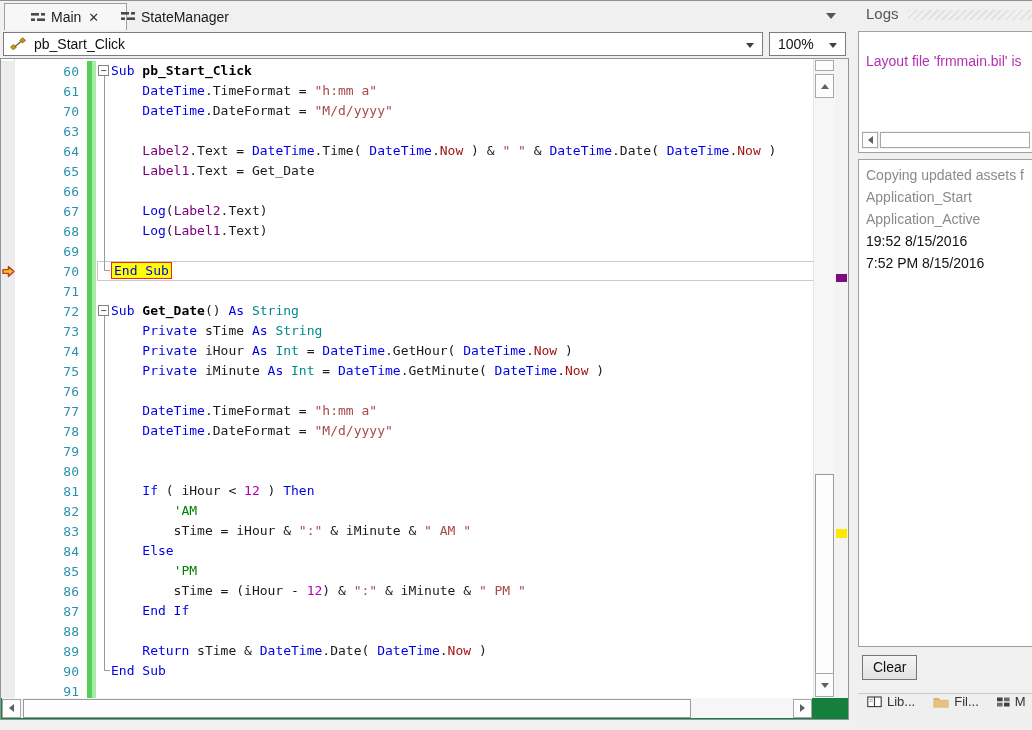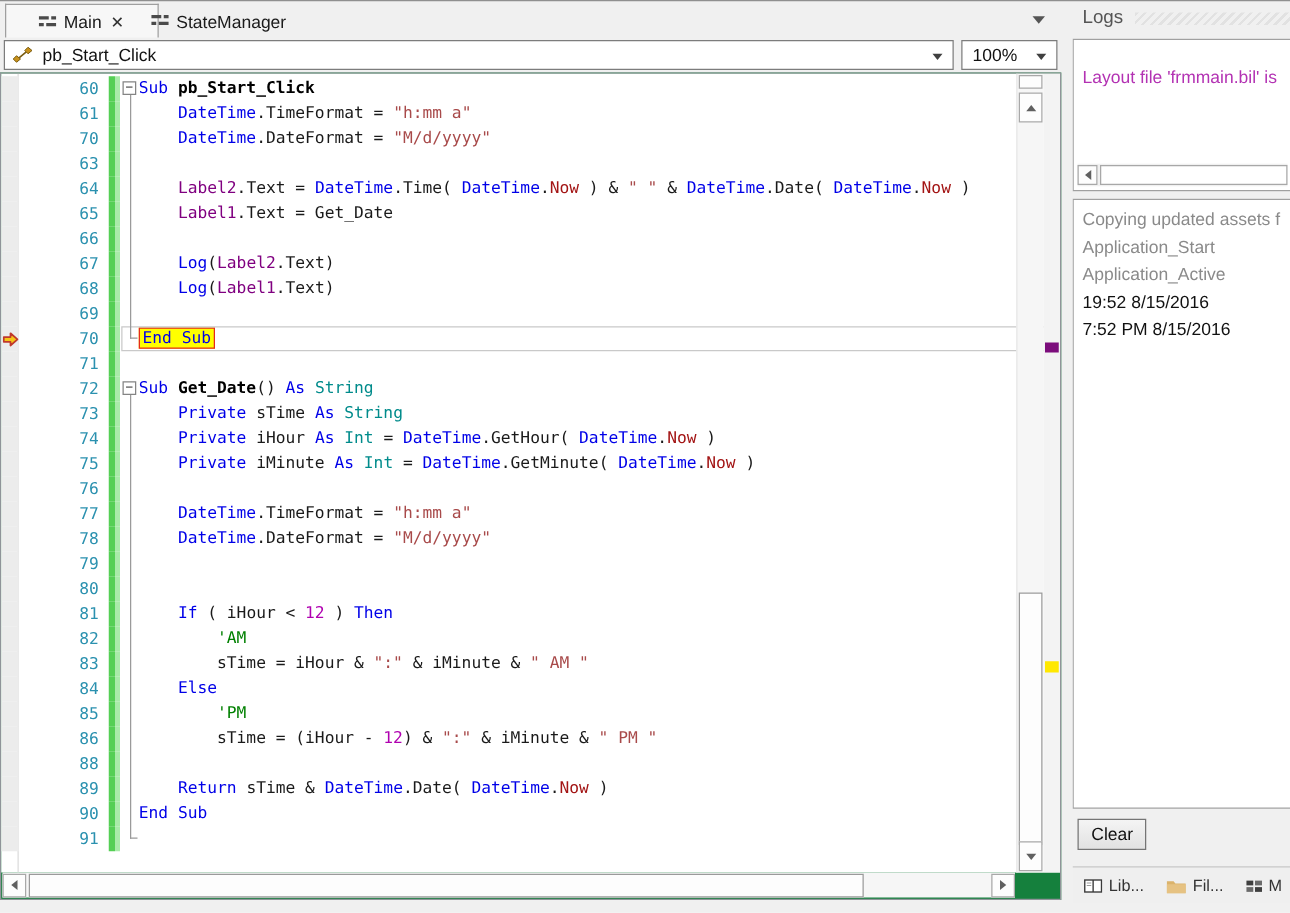--- a/index.html
+++ b/index.html
@@ -86,21 +86,21 @@
   #log-box1-text { padding:21px 0 0 7px; font-size:14px; color:#B332B3; white-space:nowrap; overflow:hidden; }
   #log-box1-scroll { position:absolute; left:3px; right:3px; bottom:3px; height:18px; display:flex; align-items:center; background:#f0f0f0; }
   #log-box1-scroll .sb-btn { width:16px; height:16px; flex:none; }
   #log-box1-thumb { flex:1; height:16px; margin-left:2px; background:#fff; border:1px solid #a8a8a8; }
   #log-box2 { top:158px; height:488px; padding:4px 0 0 7px; }
   .log-line { font-size:14px; line-height:22px; white-space:nowrap; color:#111; }
   .log-line.muted { color:#8a8a8a; }
   #clear-btn { position:absolute; left:4px; top:654px; padding:3px 10px 4px; font-size:14px; color:#111;
     background:linear-gradient(#f4f4f4,#e2e2e2); border:1px solid #757575;text-align:right; }
   #logs-bottom-tabs { position:absolute; left:0; right:0; top:692px; height:30px; background:#efefef;
-    border-top:1px solid #c8c8c8; display:flex; align-items:center; gap:18px; padding-left:9px; }
+    border-top:1px solid #c8c8c8; display:flex; align-items:flex-start; gap:18px; padding-left:9px; }
   .btab { display:flex; align-items:center; gap:5px; font-size:13px; color:#333; white-space:nowrap; }
 
   svg { display:block; }
 </style>
 </head>
 <body>
 
 <div id="window">
 
   <div id="tabstrip">
@@ -311,20 +311,26 @@
             <div class="bp-margin"></div>
             <div class="line-num">85</div>
             <div class="change-bar"></div>
             <div class="code-text"><span class="tk-pl">        </span><span class="tk-cmt">'PM</span></div>
           </div>
           <div class="code-row">
             <div class="bp-margin"></div>
             <div class="line-num">86</div>
             <div class="change-bar"></div>
             <div class="code-text"><span class="tk-pl">        sTime = (iHour - </span><span class="tk-num">12</span><span class="tk-pl">) &amp; </span><span class="tk-str">":"</span><span class="tk-pl"> &amp; iMinute &amp; </span><span class="tk-str">" PM "</span></div>
+          </div>
+          <div class="code-row">
+            <div class="bp-margin"></div>
+            <div class="line-num">87</div>
+            <div class="change-bar"></div>
+            <div class="code-text"><span class="tk-pl">    </span><span class="tk-kw">End If</span></div>
           </div>
           <div class="code-row">
             <div class="bp-margin"></div>
             <div class="line-num">88</div>
             <div class="change-bar"></div>
             <div class="code-text"></div>
           </div>
           <div class="code-row">
             <div class="bp-margin"></div>
             <div class="line-num">89</div>

